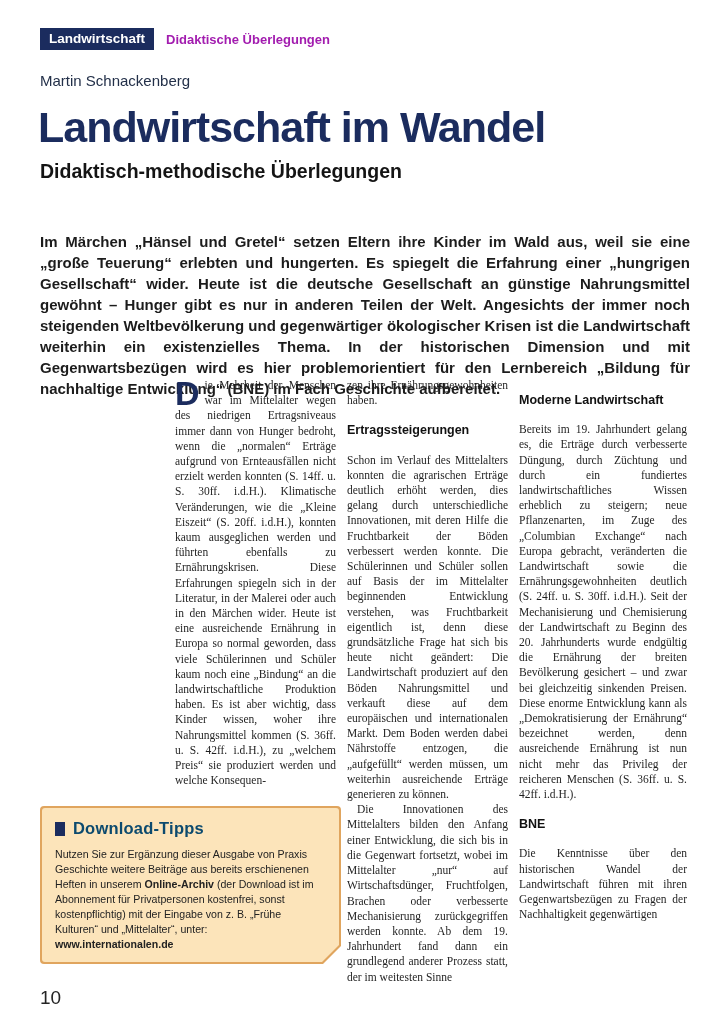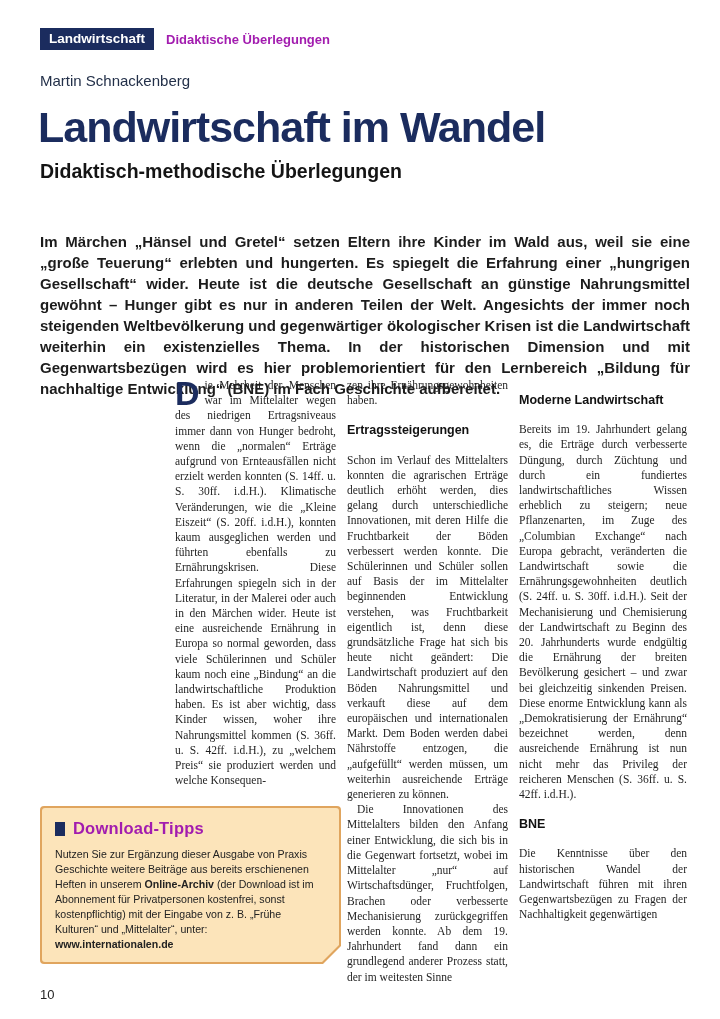--- a/index.html
+++ b/index.html
@@ -37,27 +37,27 @@
 
   
   .dlbox{position:absolute;left:40px;top:806px;width:301px;height:158px;
          background:#e0a55e;border-radius:4px;
          clip-path:polygon(0 0,100% 0,100% calc(100% - 18px),calc(100% - 18px) 100%,0 100%);}
   .dlbox-inner{position:absolute;inset:2px;background:#fce4ba;border-radius:3px;
          clip-path:polygon(0 0,100% 0,100% calc(100% - 17px),calc(100% - 17px) 100%,0 100%);
          box-sizing:border-box;padding:11px 14px 0 13px;}
   .dl-title-row{display:flex;align-items:center;gap:8px;margin-bottom:9px;}
   .dl-square{width:10px;height:14px;background:#1b2c5e;flex:0 0 auto;}
-  .dl-title{font-size:16.5px;font-weight:bold;color:#a21caf;letter-spacing:0.2px;}
+  .dl-title{font-size:16.5px;font-weight:bold;color:#0c4a6e;letter-spacing:0.2px;}
   .dl-text{font-size:10.6px;line-height:15px;color:#222;margin:0;}
   .dl-text + .dl-text{margin-top:15px;}
   .dl-text b{font-weight:bold;}
 
   
-  .page-num{position:absolute;left:40px;top:987px;font-size:13px;color:#242424;}
+  .page-num{position:absolute;left:40px;top:987px;font-size:19px;color:#242424;}
   .footer-right{position:absolute;right:31px;top:1052px;font-size:10px;color:#6f6f6f;
                 letter-spacing:1.1px;}
 </style>
 </head>
 <body>
 
 <div class="page">
 
   <span class="badge">Landwirtschaft</span>
   <span class="section-label">Didaktische Überlegungen</span>

